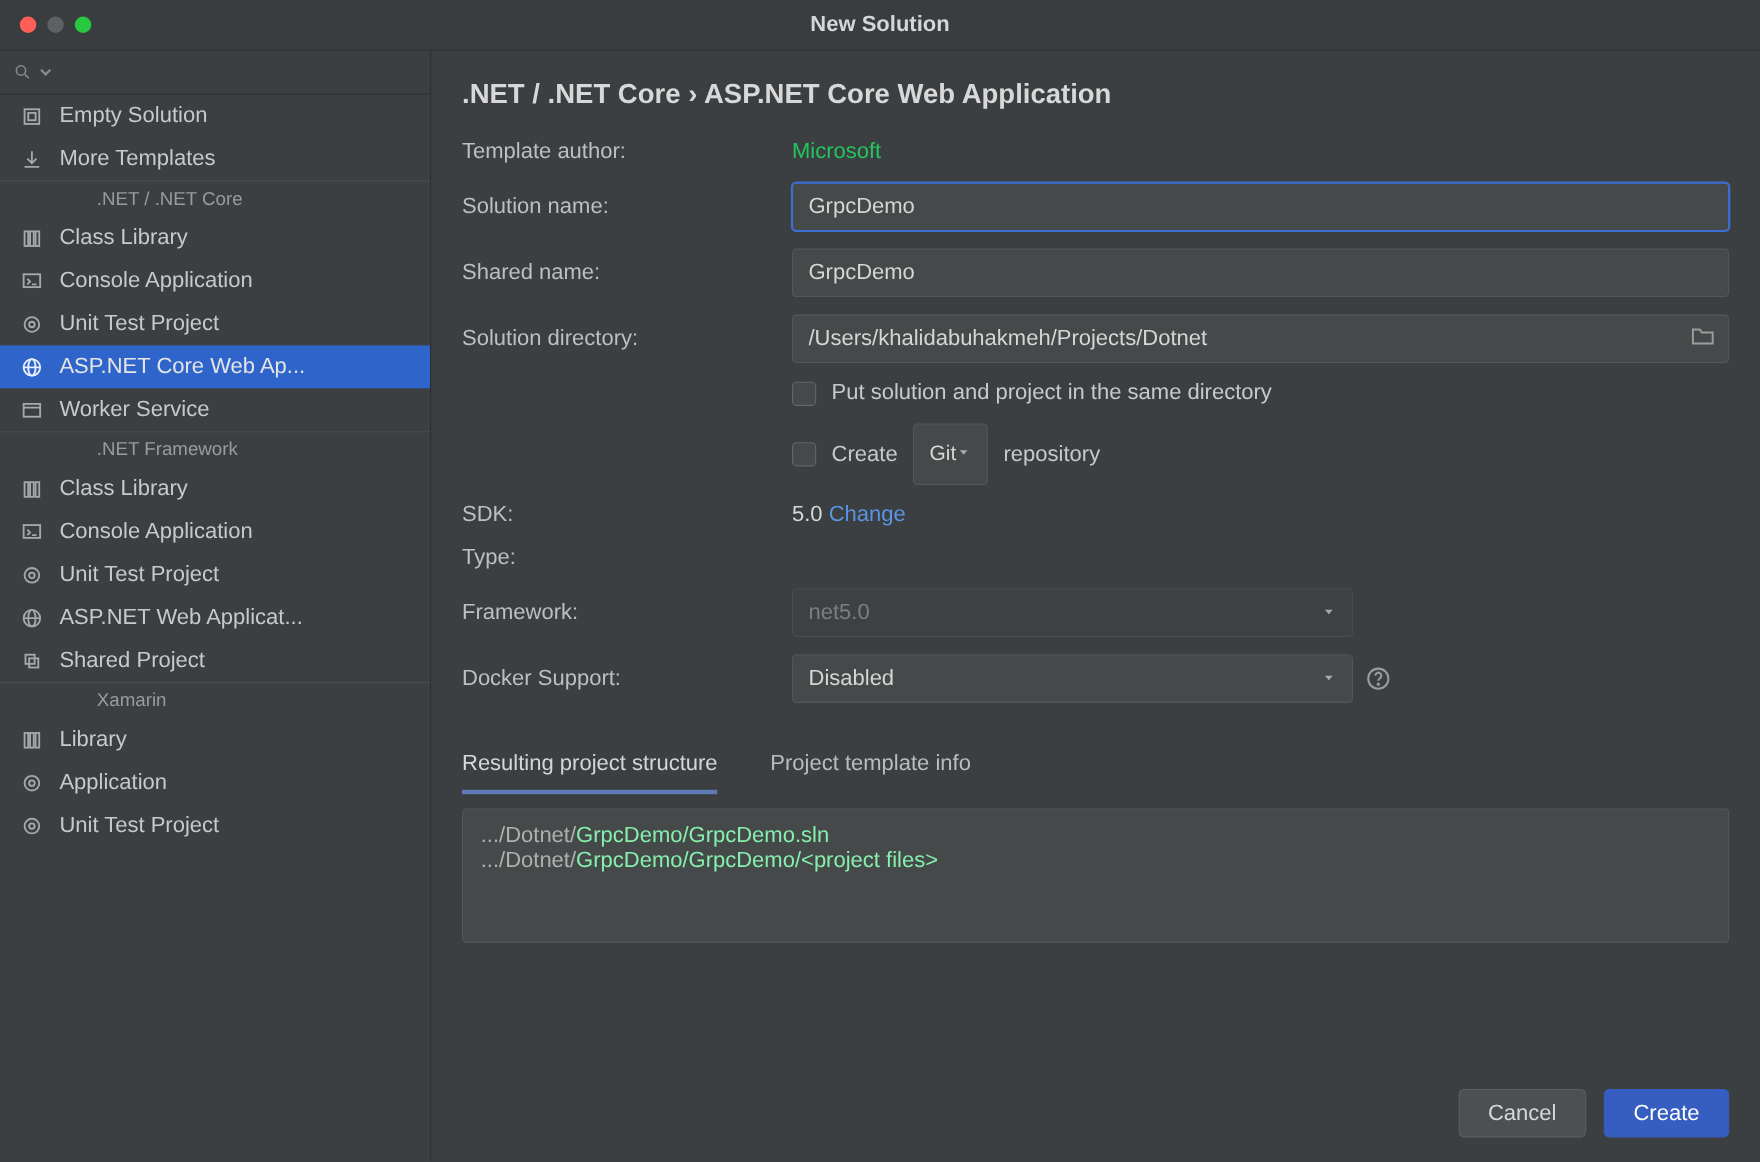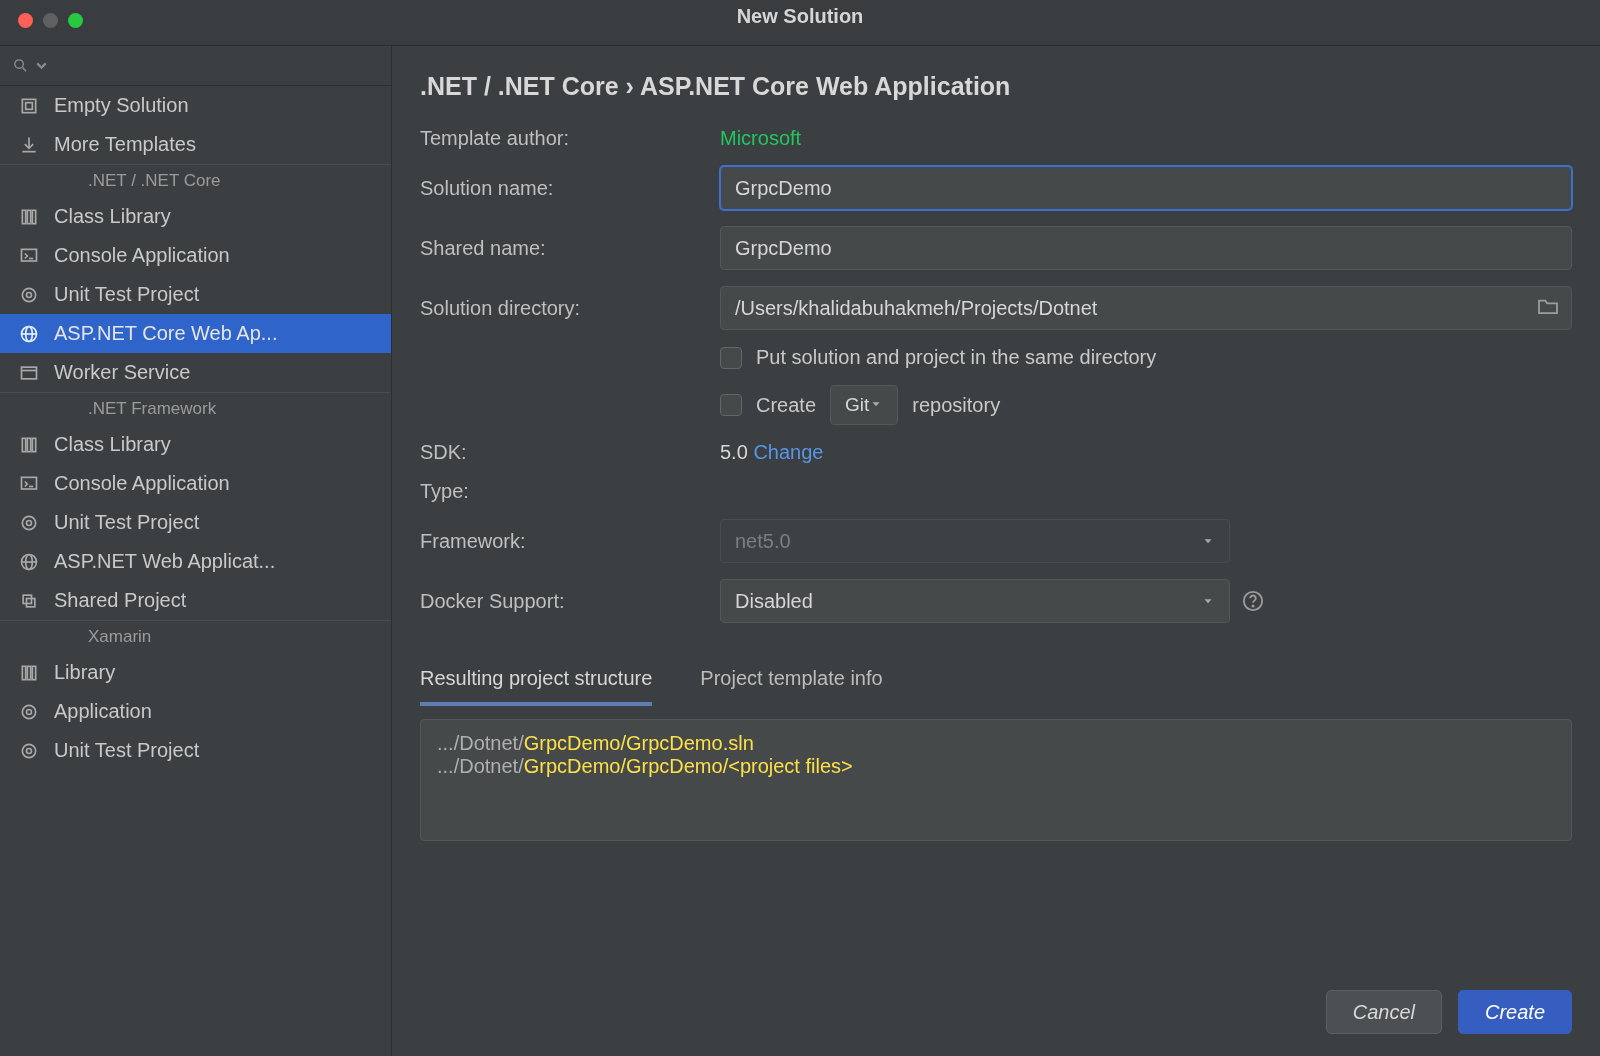--- a/index.html
+++ b/index.html
@@ -9,21 +9,21 @@
     color: #bbbbbb;
     width: 1600px;
     height: 1056px;
     overflow: hidden;
     font-size: 17px;
   }
   .window { display: flex; flex-direction: column; height: 100%; }
   .titlebar {
     height: 46px;
     display: flex;
-    align-items: flex-end;
+    align-items: center;
     padding: 17px 18px;
     border-bottom: 1px solid #2d2f30;
     position: relative;
     background: #3a3d3f;
   }
   .traffic { display: flex; gap: 10px; }
   .dot { width: 15px; height: 15px; border-radius: 50%; }
   .dot.red { background: #ff5f57; }
   .dot.orange { background: #5f6062; }
   .dot.green { background: #28c840; }
@@ -122,21 +122,21 @@
     width: 22px; height: 22px; background: #45494a;
     border: 1px solid #636567; border-radius: 4px; cursor: pointer;
   }
   .sdk-value { color: #d7d7d7; font-size: 20px; }
   .link { color: #5995e3; cursor: pointer; }
   .select {
     max-width: 510px;
     justify-content: space-between;
     cursor: pointer;
   }
-  .select.small { max-width: 165px; height: 40px; font-size: 19px; }
+  .select.small { max-width: 165px; height: 56px; font-size: 19px; }
   .select.disabled { background: #3e4143; color: #7c7f80; border-color: #4a4c4e; cursor: default; gap: 47px; }
   .select .chev { color: #aaaaaa; }
   .help { width: 26px; height: 26px; color: #9b9b9b; display: inline-flex; align-items: center; justify-content: center; }
   .tabs { display: flex; gap: 48px; margin-top: 32px; font-size: 20px; border-bottom: 1px solid transparent; }
   .tab {
     padding: 12px 0;
     cursor: pointer;
     color: #bcbcbc;
     border-bottom: 4px solid transparent;
   }
@@ -144,38 +144,38 @@
   .result-box {
     margin-top: 12px;
     background: #45494a;
     border: 1px solid #545759;
     border-radius: 4px;
     padding: 12px 16px;
     font-size: 20px;
     color: #b0b0b0;
     min-height: 122px;
   }
-  .result-box .hl { color: #fde047; }
+  .result-box .hl { color: #86efac; }
   .footer {
     margin-top: auto;
     display: flex;
     justify-content: flex-end;
     gap: 16px;
     padding-top: 28px;
   }
   .btn {
     height: 44px;
     padding: 0 26px;
     border-radius: 5px;
     font-size: 20px;
     border: 1px solid #5b5e60;
     background: #4c5052;
     color: #d8d8d8;
     cursor: pointer;
-    display: inline-flex; align-items: center; font-style: italic;
+    display: inline-flex; align-items: center;
   }
   .btn.primary {
     background: #365dc0;
     border-color: #365dc0;
     color: #ffffff;
   }
 </style>
 </head>
 <body>
 

